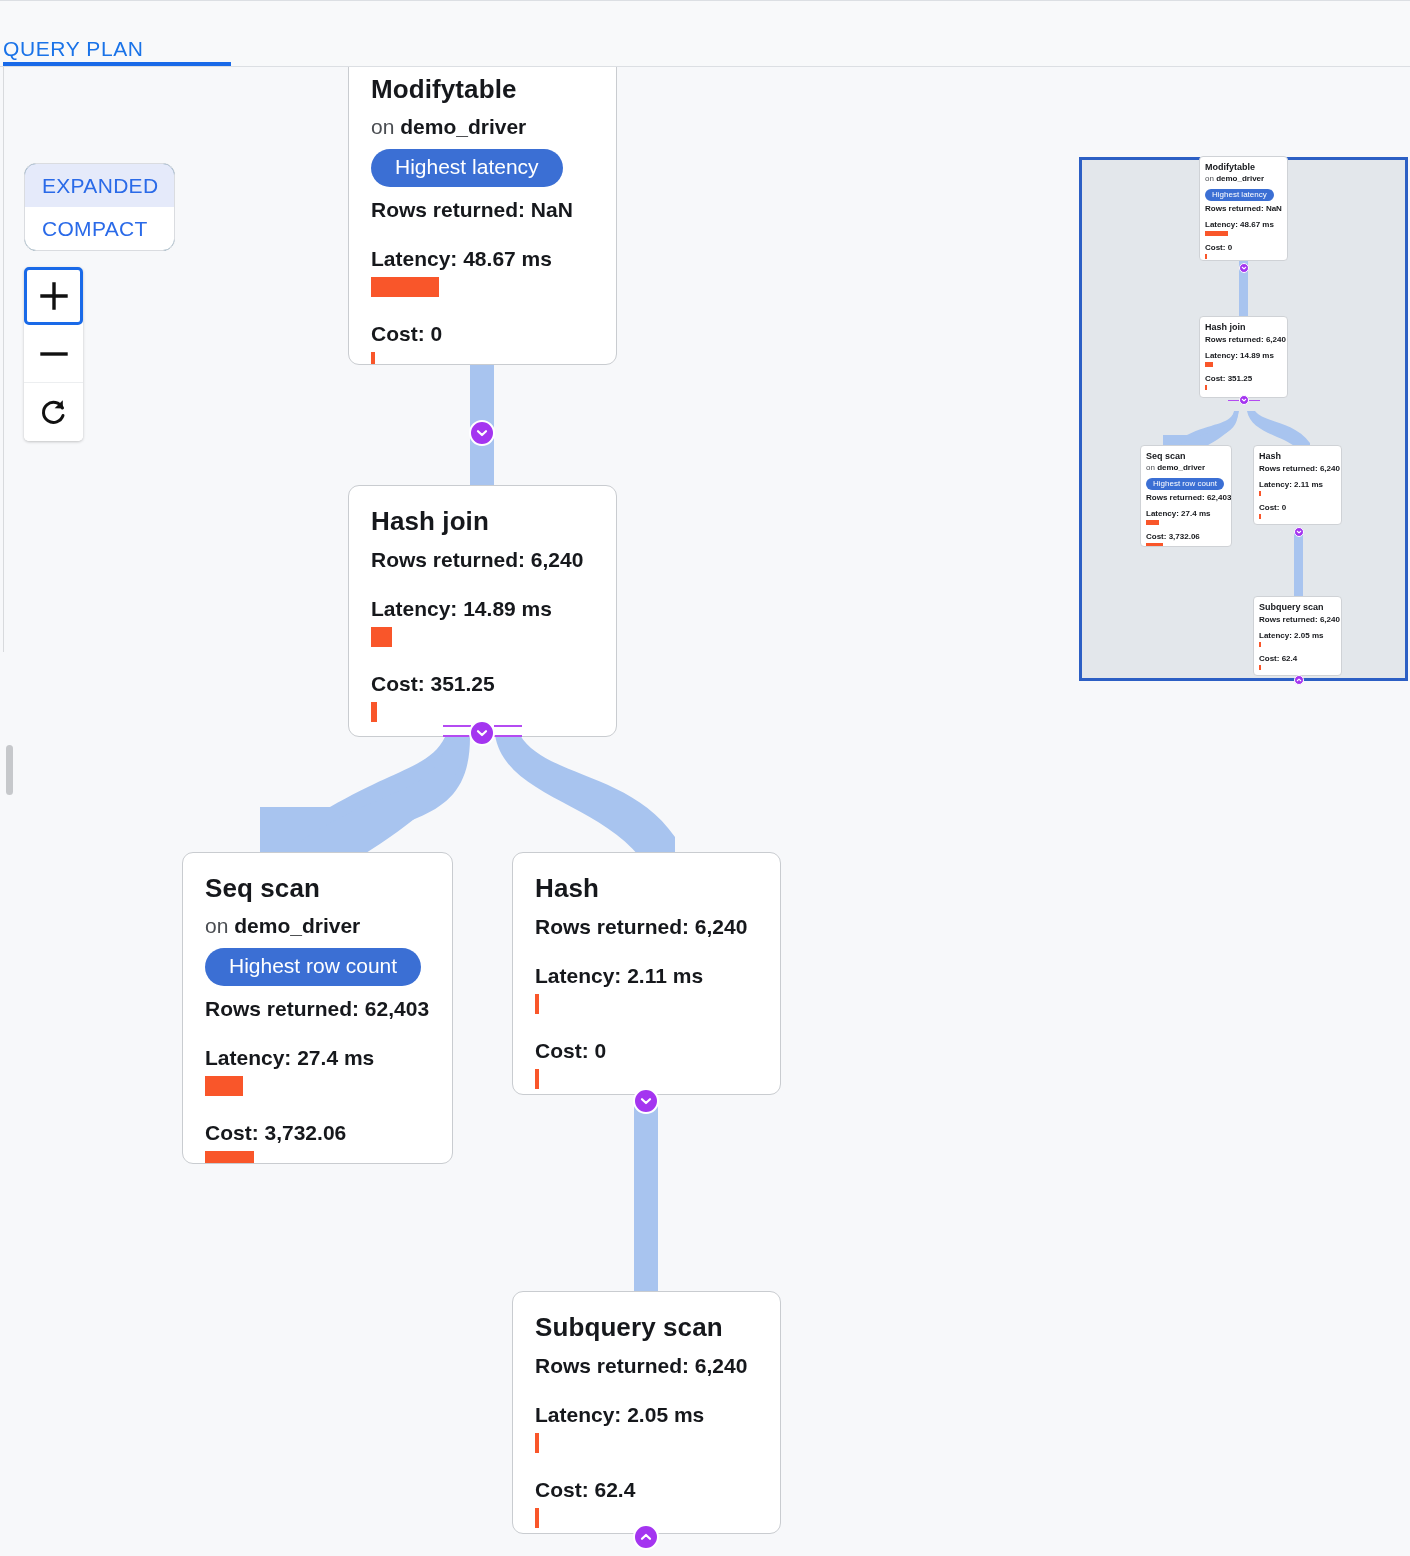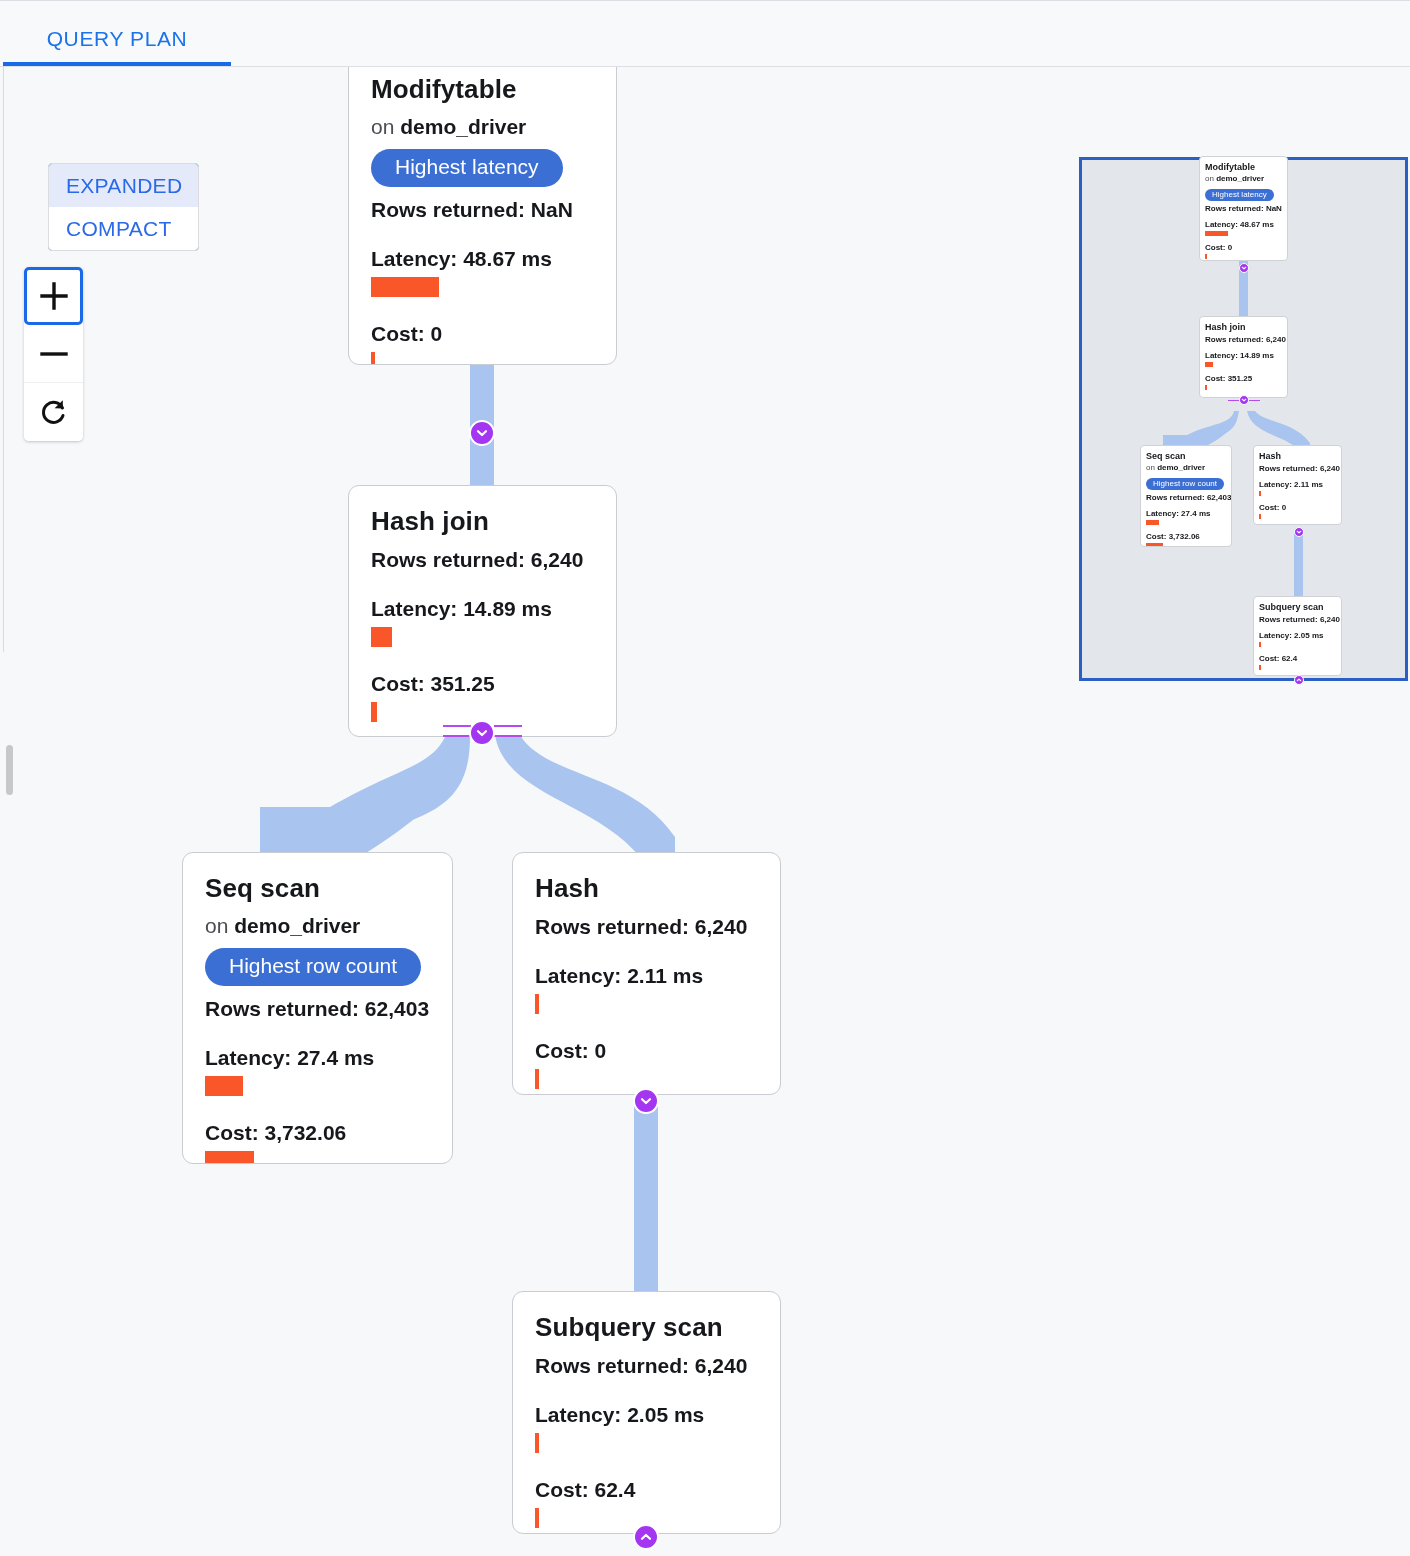--- a/index.html
+++ b/index.html
@@ -13,22 +13,22 @@
 
   
   #tabbar {
     position: absolute; left: 0; top: 0;
     width: 1410px; height: 67px;
     background: #f8f9fa;
     border-top: 1px solid #dcdfe3;
     border-bottom: 1px solid #dcdfe3;
   }
   .tab {
-    position: absolute; top: 0; height: 76px;
-    display: flex; align-items: center; justify-content: center;
+    position: absolute; top: 10px; height: 76px;
+    display: flex; align-items: center; justify-content: flex-start;
     font-size: 21px; font-weight: 500; letter-spacing: .6px;
     color: #5f6368; cursor: pointer; user-select: none;
   }
   .tab.active { color: #1a73e8; }
   #tab-query-plan { left: 3px; width: 228px; }
   #tab-end-to-end { left: 231px; width: 226px; }
   #tab-underline {
     position: absolute; left: 3px; bottom: 0;
     width: 228px; height: 4px; background: #1a6ae8;
   }
@@ -50,22 +50,22 @@
     width: 7px; height: 50px; border-radius: 4px; background: #c6c8cb;
   }
   #canvas-left-rule {
     position: absolute; left: 3px; top: 0; width: 1px; height: 585px;
     background: #d8dadd;
   }
 
   
   #mode-toggle {
     position: absolute; left: 24px; top: 96px;
-    width: 151px; border: 1px solid #dadce0; border-radius: 4px;
-    background: #0c4a6e; overflow: hidden; z-index: 30; margin-left: 24px;
+    width: 151px; border: 1px solid #dadce0; border-radius: 12px;
+    background: #0c4a6e; overflow: hidden; z-index: 30;
   }
   .mode-btn {
     height: 43px; display: flex; align-items: center; padding-left: 17px;
     font-size: 21px; color: #2a6ae8; letter-spacing: .3px;
     cursor: pointer; user-select: none; background: #ffffff;
   }
   .mode-btn.selected { background: #e5eafa; }
 
   
   #zoom-controls {

